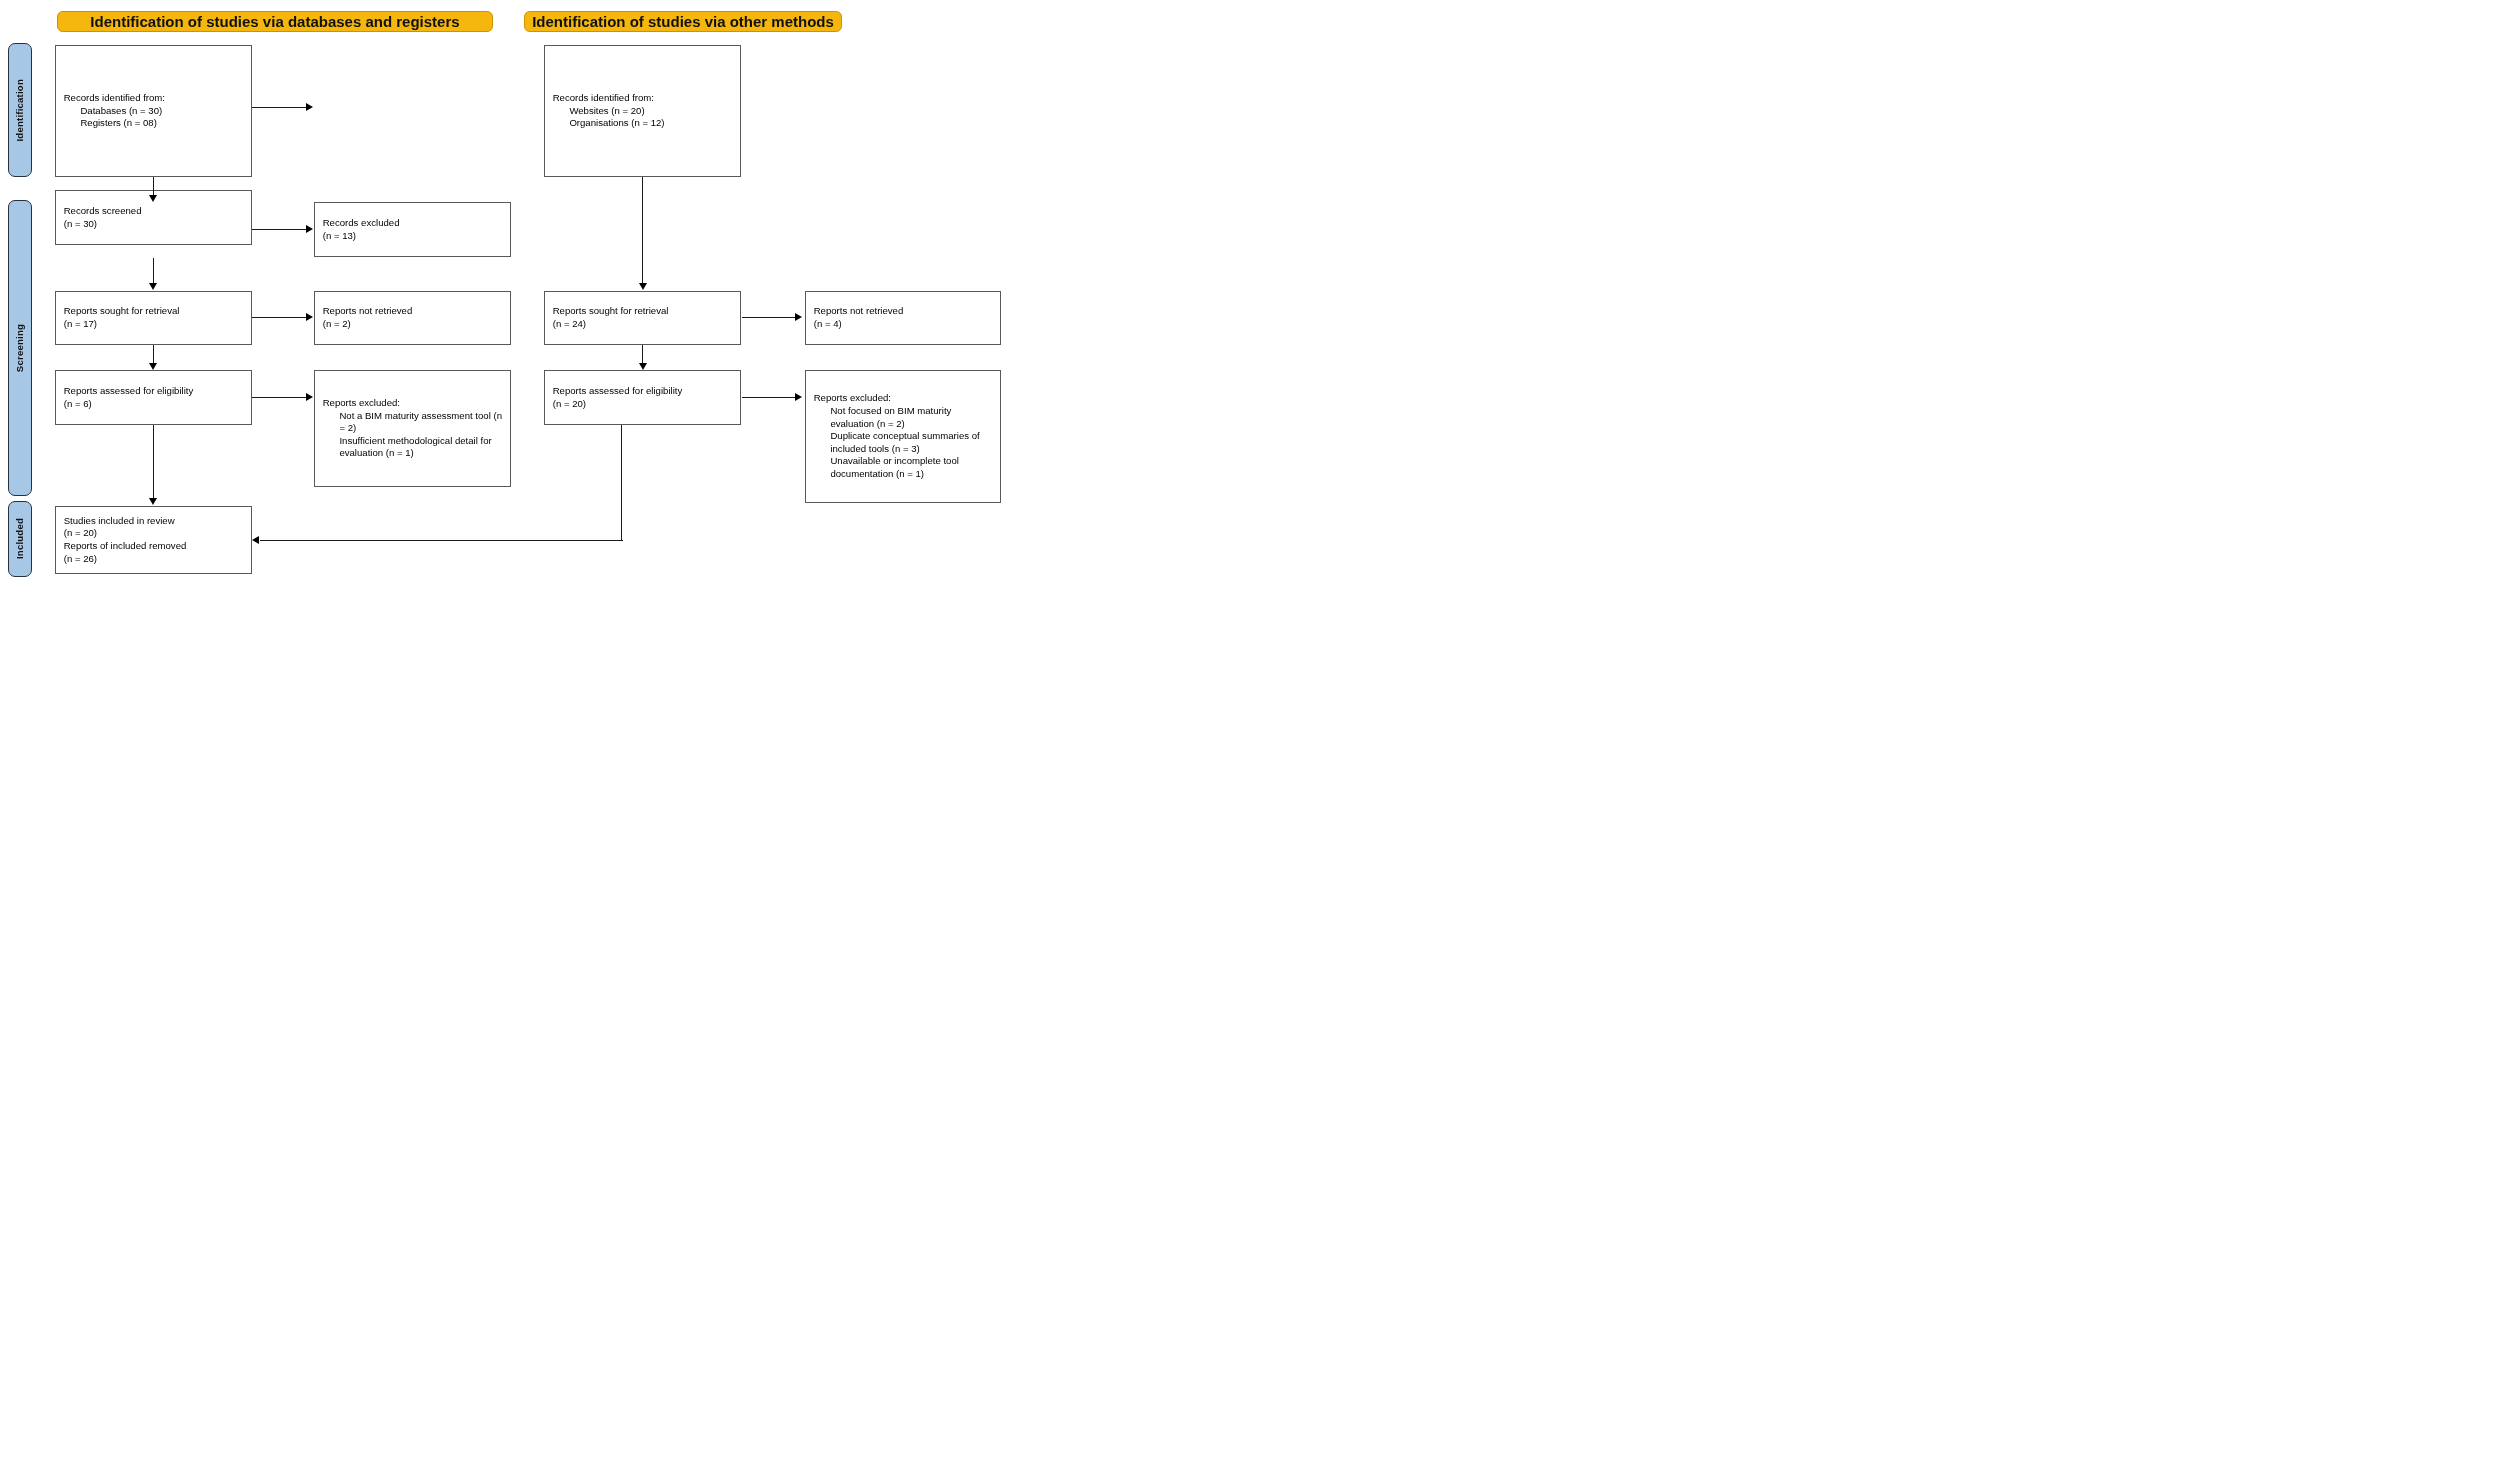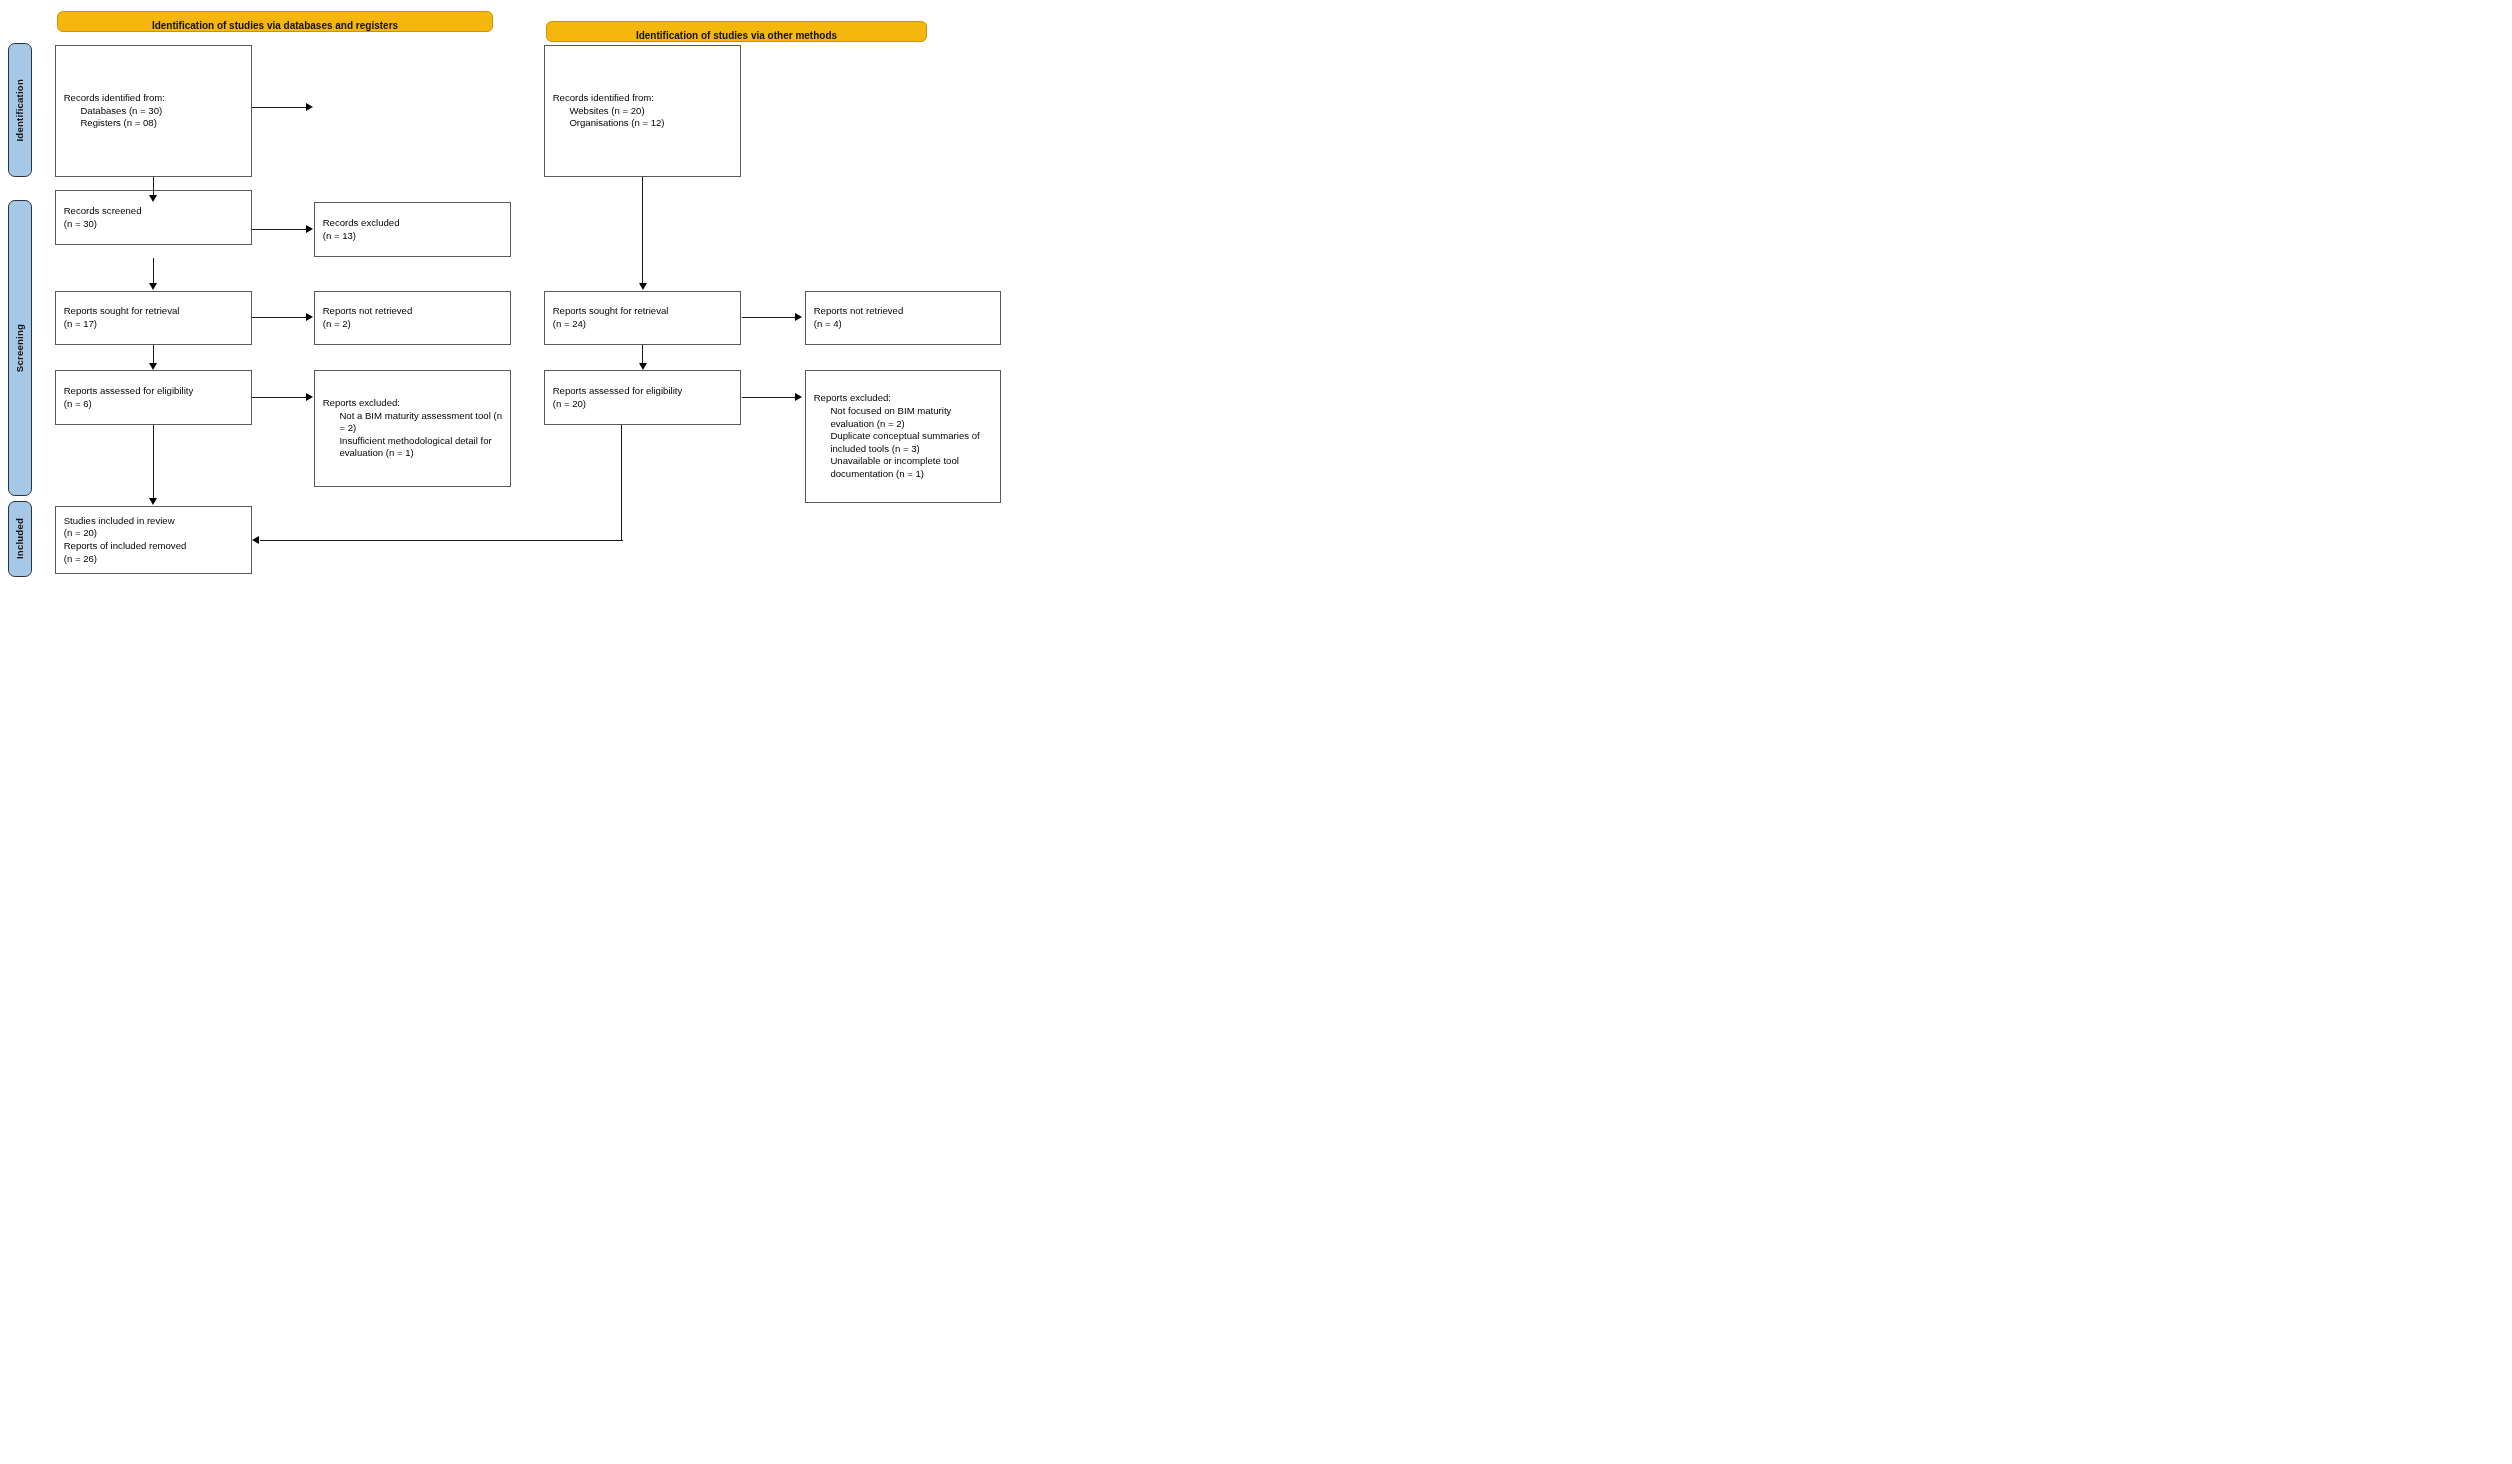--- a/index.html
+++ b/index.html
@@ -1,22 +1,22 @@
 <!DOCTYPE html>
 <html style="font-size:10.2px"><head>
 <meta charset="utf-8">
 <style>
   html,body{margin:0;padding:0;background:#ffffff;}
   body{font-family:"Liberation Sans",sans-serif;color:#000;}
   .canvas{position:relative;width:1005px;height:585px;background:#ffffff;overflow:hidden;}
 
   .banner{
     position:absolute;height:21px;background:#F5B70D;border:1.3px solid #CE9200;
-    border-radius:5.8px;display:flex;align-items:flex-end;justify-content:center;
-    font-weight:bold;font-size:10px;box-sizing:border-box;color:#111;
+    border-radius:5.8px;display:flex;align-items:center;justify-content:center;
+    font-weight:bold;font-size:15px;box-sizing:border-box;color:#111;
   }
 
   .stage{
     position:absolute;width:24px;background:#A7C7E7;border:1.6px solid #26323E;
     border-radius:7px;display:flex;align-items:center;justify-content:center;
     box-sizing:border-box;
   }
   .stage span{
     writing-mode:vertical-rl;transform:rotate(180deg);
     font-weight:bold;font-size:9.6px;color:#111;letter-spacing:0.2px;white-space:nowrap;
@@ -42,21 +42,21 @@
     border-right:4.5px solid transparent;border-top:7.7px solid #000;}
 </style>
 </head>
 <body>
 
 <div class="canvas">
 
   <div class="banner" style="left:57px;top:11px;width:436px;">
     <span>Identification of studies via databases and registers</span>
   </div>
-  <div class="banner" style="left:546px;top:11px;width:381px;margin-top:10px;">
+  <div class="banner" style="left:524px;top:11px;width:318px;">
     <span>Identification of studies via other methods</span>
   </div>
 
   <div class="stage" style="left:7.7px;top:43px;height:134px;">
     <span>Identification</span>
   </div>
   <div class="stage" style="left:7.7px;top:200px;height:296px;">
     <span>Screening</span>
   </div>
   <div class="stage" style="left:7.7px;top:501px;height:76px;">

